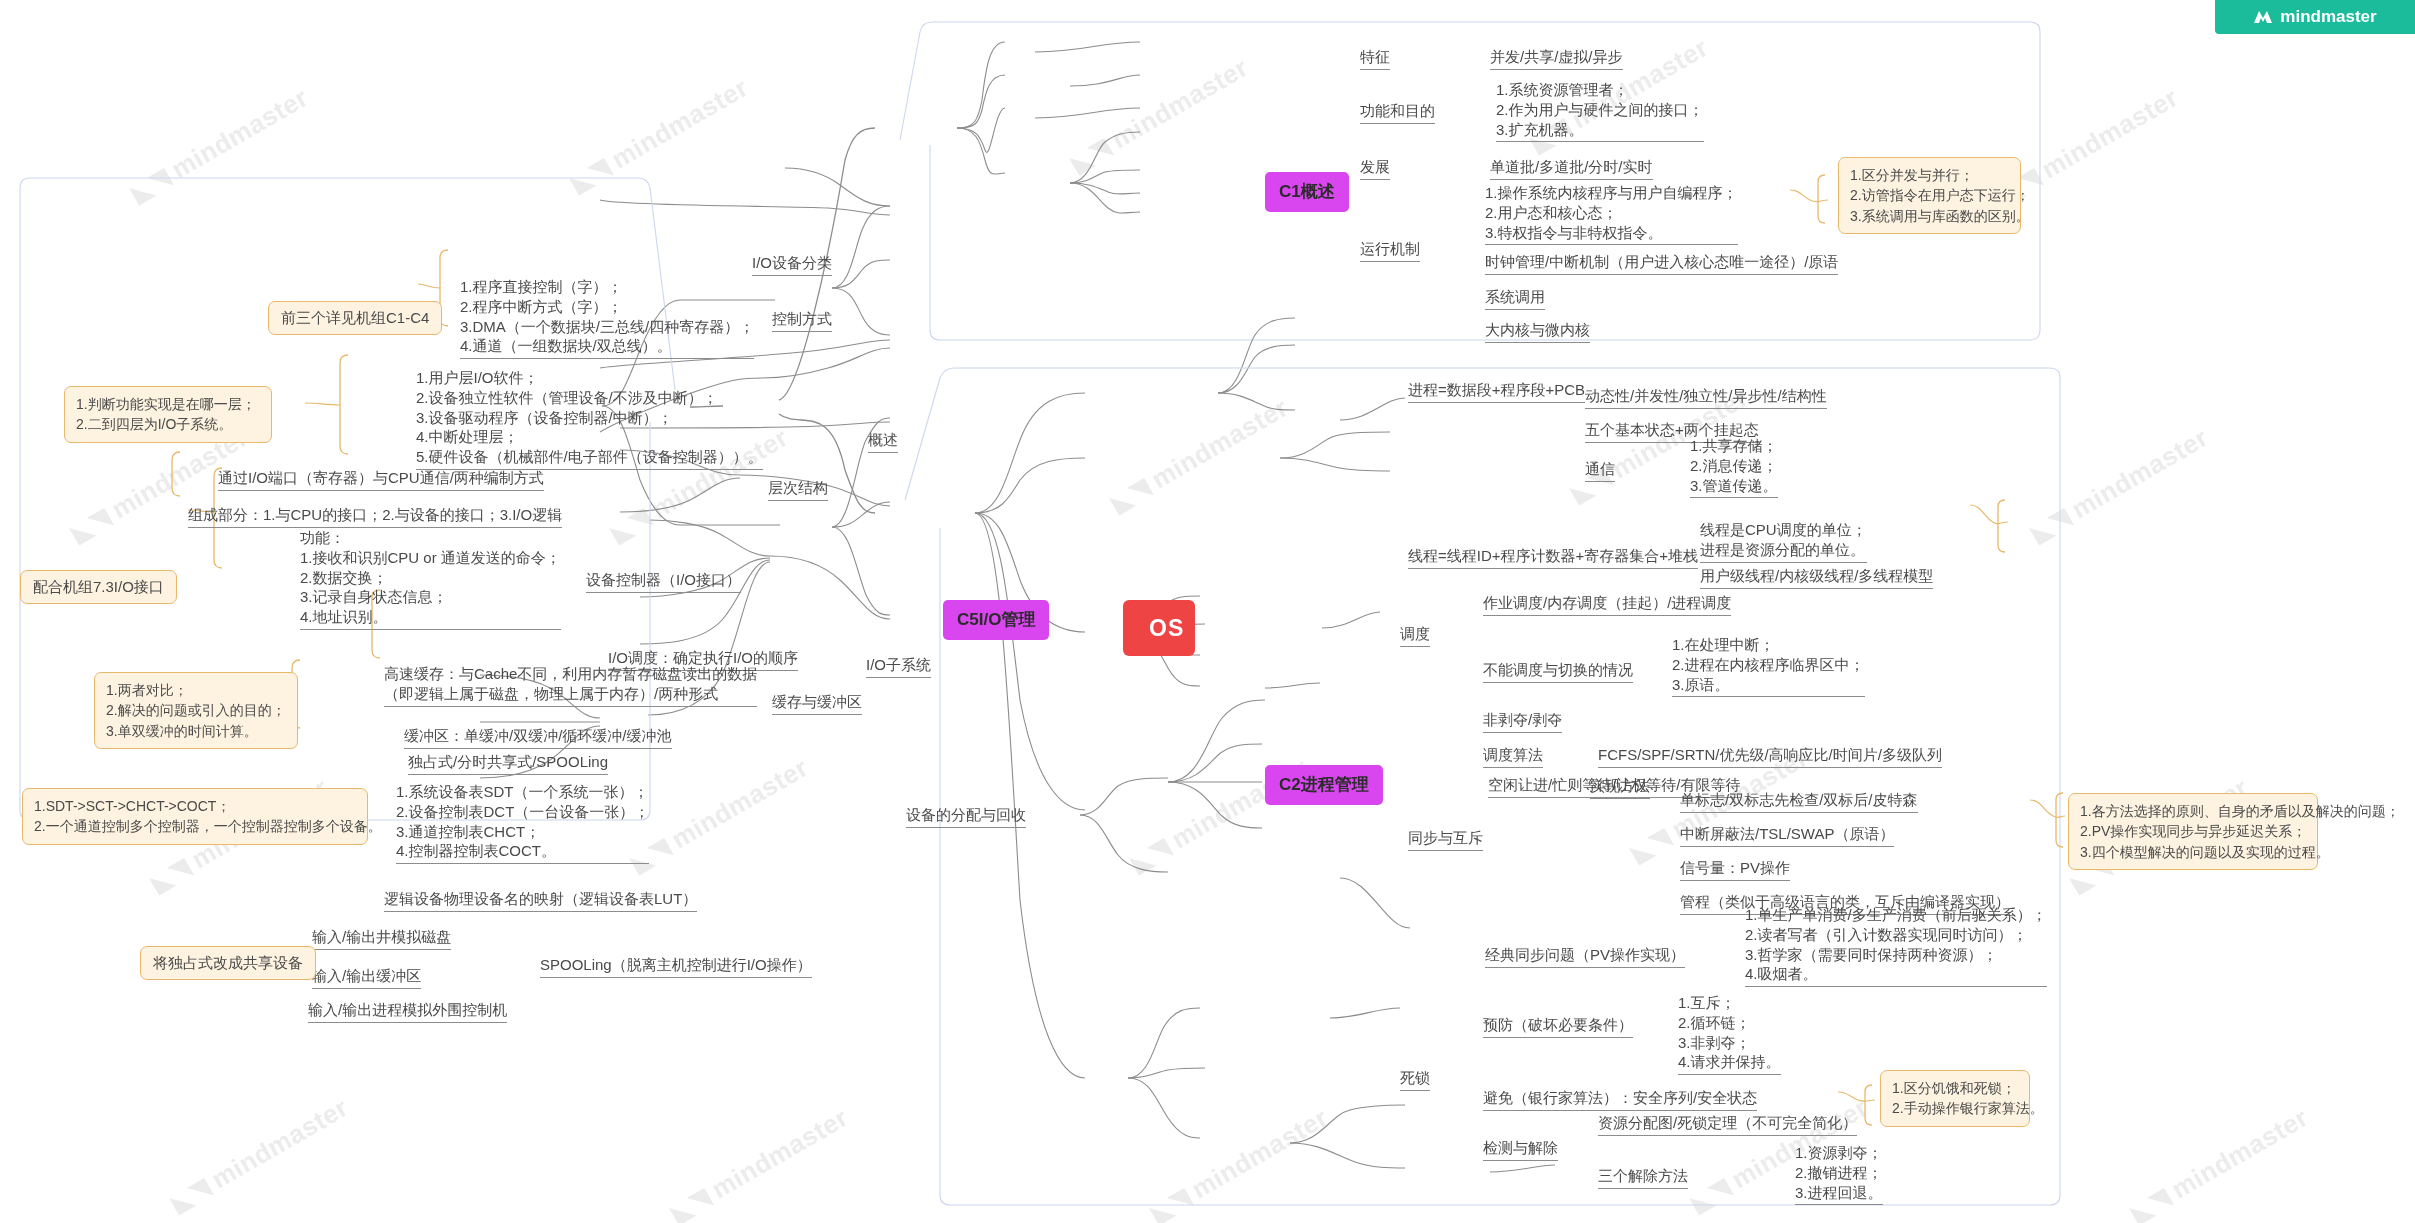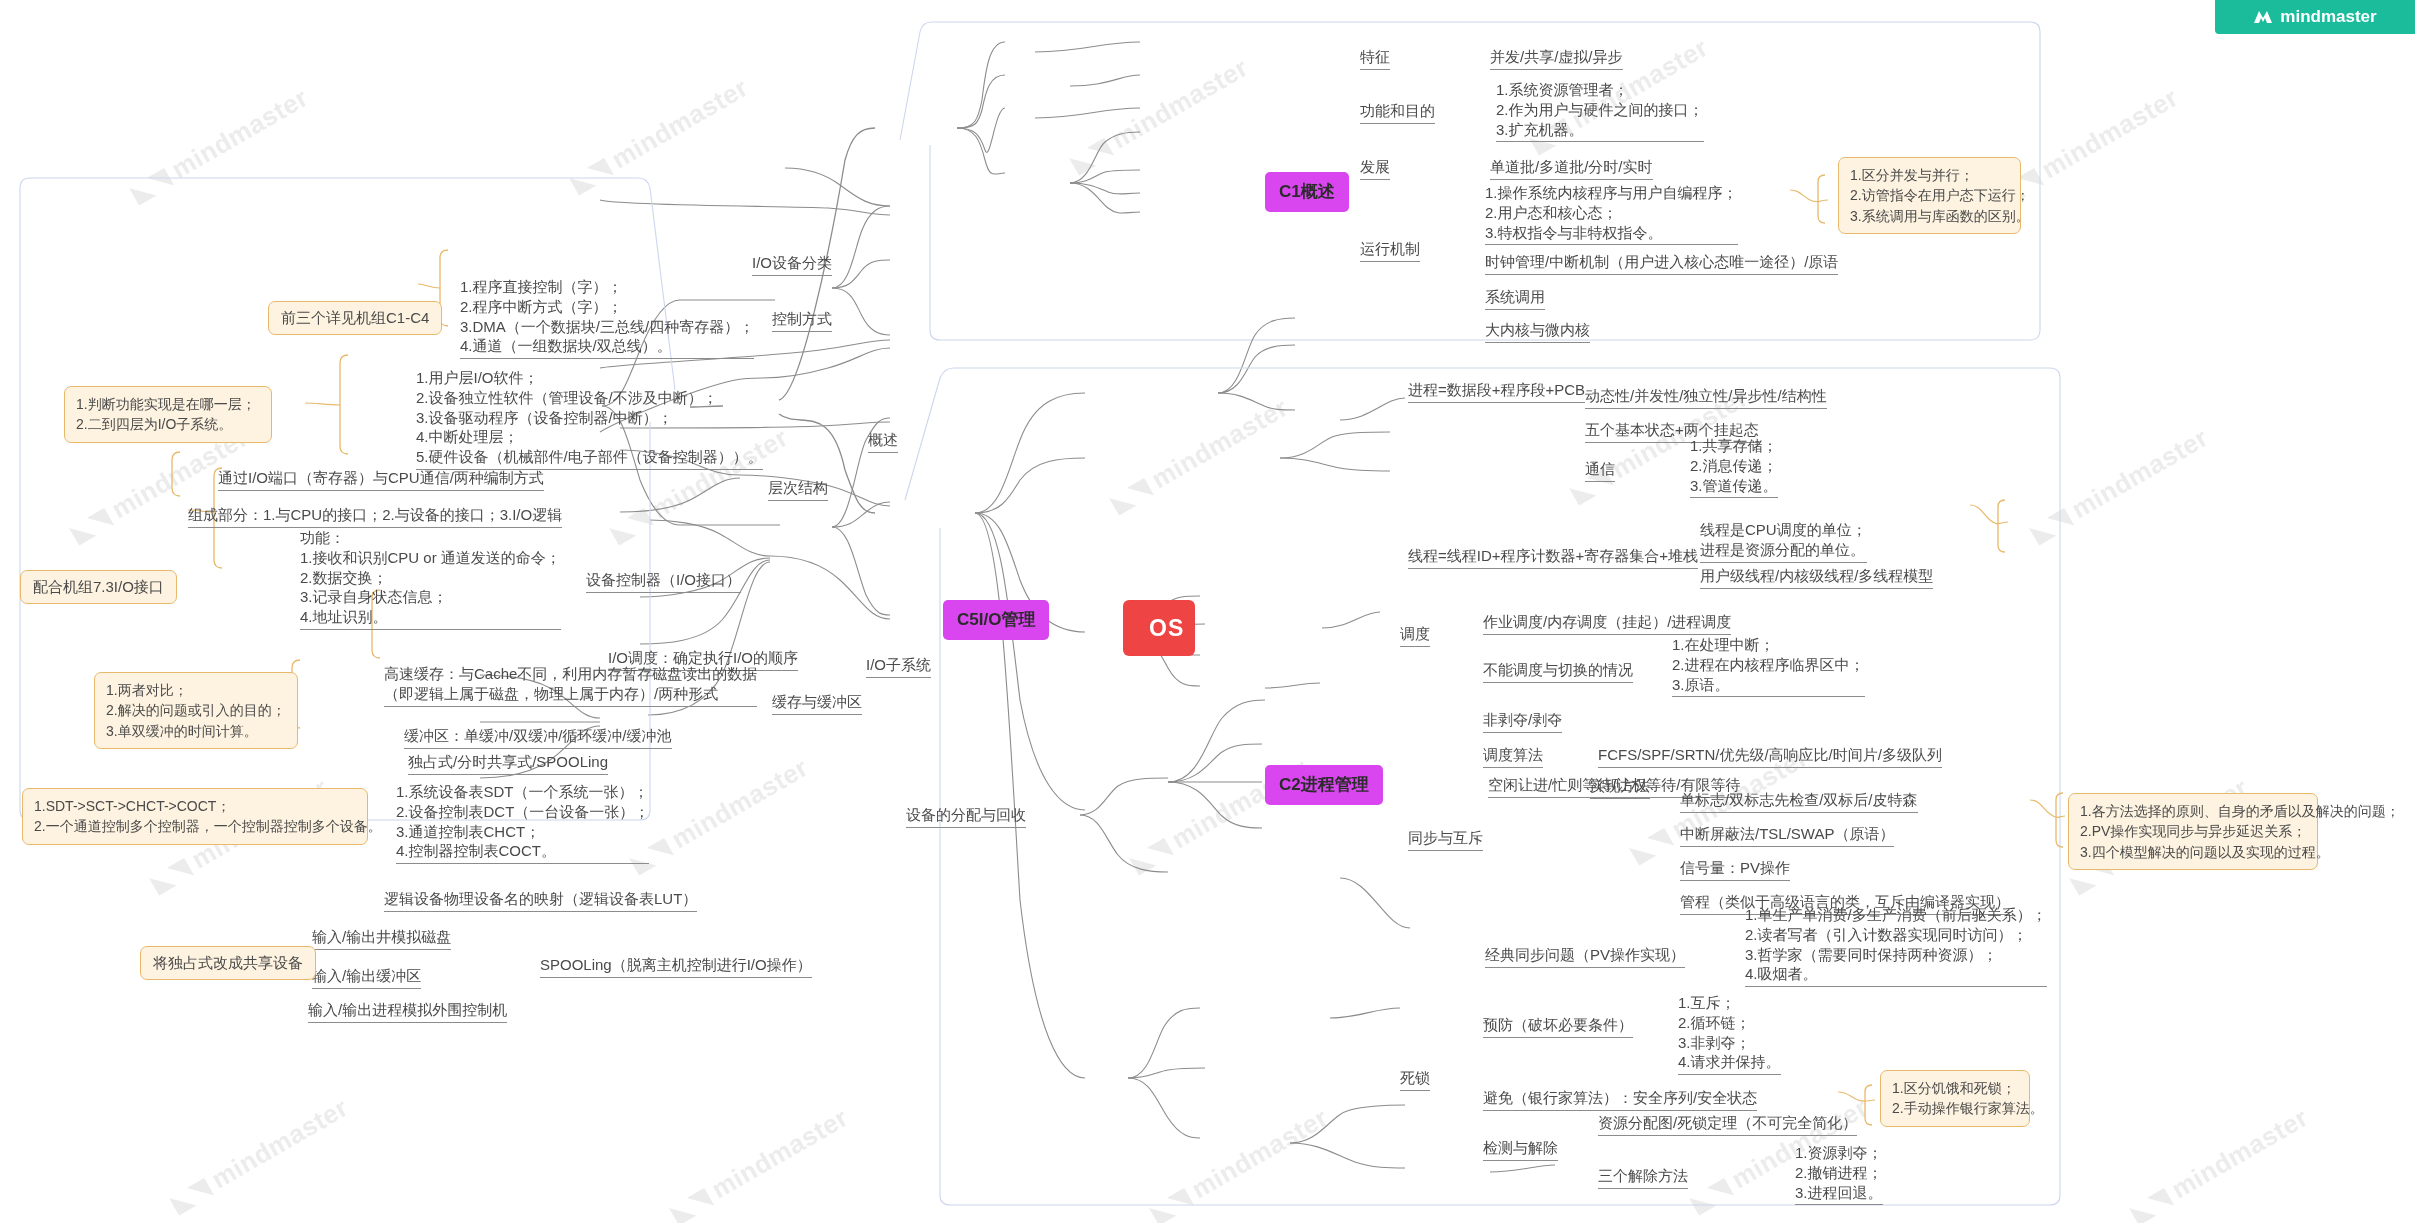--- a/index.html
+++ b/index.html
@@ -295,21 +295,21 @@
   <div class="node u multi" style="left:1690px; top:436px;">1.共享存储；
 2.消息传递；
 3.管道传递。</div>
 
   <div class="node u" style="left:1408px; top:546px;">线程=线程ID+程序计数器+寄存器集合+堆栈</div>
   <div class="node u multi" style="left:1700px; top:520px;">线程是CPU调度的单位；
 进程是资源分配的单位。</div>
   <div class="node u" style="left:1700px; top:566px;">用户级线程/内核级线程/多线程模型</div>
 
   <div class="node u" style="left:1400px; top:624px;">调度</div>
-  <div class="node u" style="left:1483px; top:612px;text-align:right;">作业调度/内存调度（挂起）/进程调度</div>
+  <div class="node u" style="left:1483px; top:593px;text-align:right;">作业调度/内存调度（挂起）/进程调度</div>
   <div class="node u" style="left:1483px; top:660px;">不能调度与切换的情况</div>
   <div class="node u multi" style="left:1672px; top:635px;">1.在处理中断；
 2.进程在内核程序临界区中；
 3.原语。</div>
   <div class="node u" style="left:1483px; top:710px;">非剥夺/剥夺</div>
   <div class="node u" style="left:1483px; top:745px;">调度算法</div>
   <div class="node u" style="left:1598px; top:745px;">FCFS/SPF/SRTN/优先级/高响应比/时间片/多级队列</div>
 
   <div class="node u" style="left:1408px; top:812px;margin-top:16px;">同步与互斥</div>
   <div class="node u" style="left:1488px; top:775px;">空闲让进/忙则等待/让权等待/有限等待</div>

